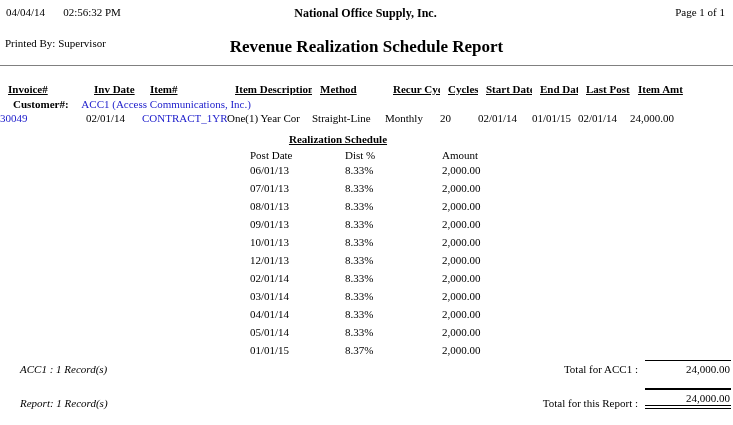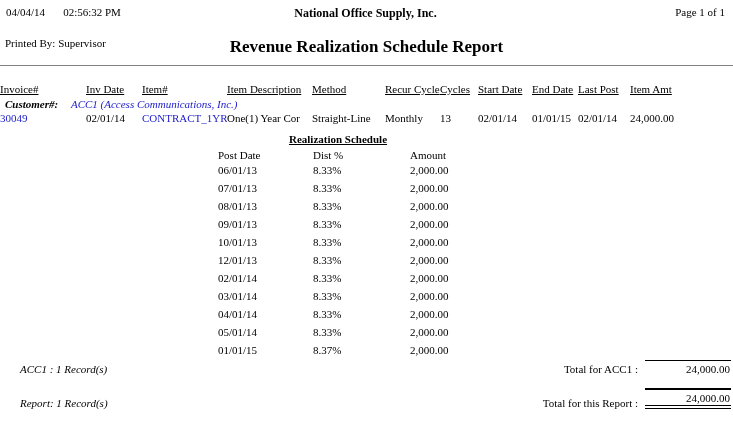--- a/index.html
+++ b/index.html
@@ -25,33 +25,33 @@
   .second-left { width:200px; padding-left:5px; white-space:nowrap; }
   .second-center { flex:1; text-align:center; font-weight:bold; font-size:17px; white-space:nowrap; }
   .second-right { width:200px; }
 
   .separator { border:none; border-top:1px solid var(--sep-gray, #808080); margin-top:8px; }
 
   
   table.main { width:733px; margin-top:12px; border-collapse:collapse; table-layout:fixed; }
   table.main th, table.main td { padding:0; text-align:left; vertical-align:bottom; white-space:nowrap; overflow:hidden; font-weight:normal; }
   table.main .hdr-row th { height:17px; }
-  table.main .hdr { font-weight:normal; text-decoration:underline; }
+  table.main .hdr { font-weight:bold; text-decoration:underline;padding-left:8px; }
   .c-inv   { padding-left:30px; }
   .c-invd  { padding-left:2px; }
   .c-cyc-val { text-align:center; }
   .c-amt   { text-align:right; padding-right:3px; }
-  tr.customer-row td { height:15px; padding-left:5px;font-style:italic; }
+  tr.customer-row td { height:15px; padding-left:13px; }
   tr.customer-row .cust-val { margin-left:10px; }
   tr.data-row td { height:14px; }
 
   
   .schedule { margin-left:218px; margin-top:8px; width:272px; }
   .schedule-title-wrap { width:240px; text-align:center; line-height:14px; }
-  table.sched { border-collapse:collapse; table-layout:fixed; width:272px; }
+  table.sched { border-collapse:collapse; table-layout:fixed; width:272px;margin-left:32px; }
   table.sched th, table.sched td { padding:0; text-align:left; font-weight:normal; white-space:nowrap; }
   table.sched th { height:15px; vertical-align:bottom; }
   table.sched td { height:18px; vertical-align:middle; }
   .s-c1 { width:95px; } .s-c2 { width:97px; } .s-c3 { width:80px; }
 
   
   .footer-row { display:flex; align-items:flex-end; }
   .fr-left { flex:1; padding-left:20px; }
   .fr-label { font-weight:normal; white-space:nowrap; }
   .fr-value { width:86px; text-align:right; margin-left:7px; margin-right:2px; padding:2px 1px 0 0; }
@@ -118,21 +118,21 @@
         <span class="blue cust-val">ACC1 (Access Communications, Inc.)</span>
       </td>
     </tr>
     <tr class="data-row">
       <td class="c-inv blue">30049</td>
       <td class="c-invd">02/01/14</td>
       <td class="blue">CONTRACT_1YR</td>
       <td>One(1) Year Cor</td>
       <td>Straight-Line</td>
       <td>Monthly</td>
-      <td class="c-cyc-val">13</td>
+      <td class="c-cyc-val">20</td>
       <td>02/01/14</td>
       <td>01/01/15</td>
       <td>02/01/14</td>
       <td class="c-amt">24,000.00</td>
     </tr>
   </tbody>
     </table>
 
   <div class="schedule">
     <div class="schedule-title-wrap">

